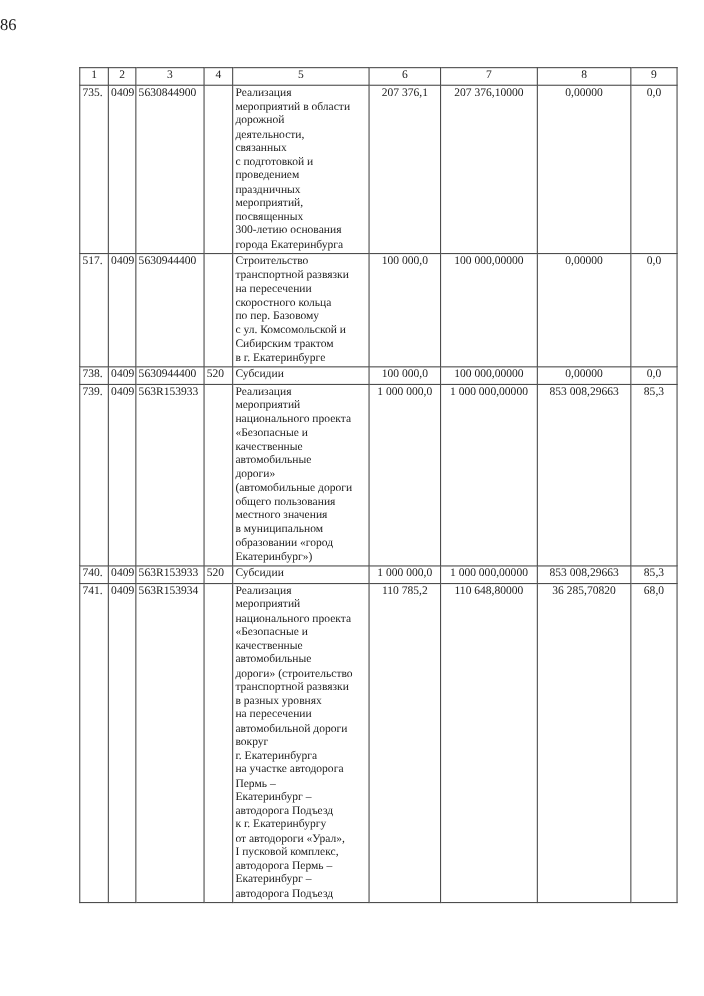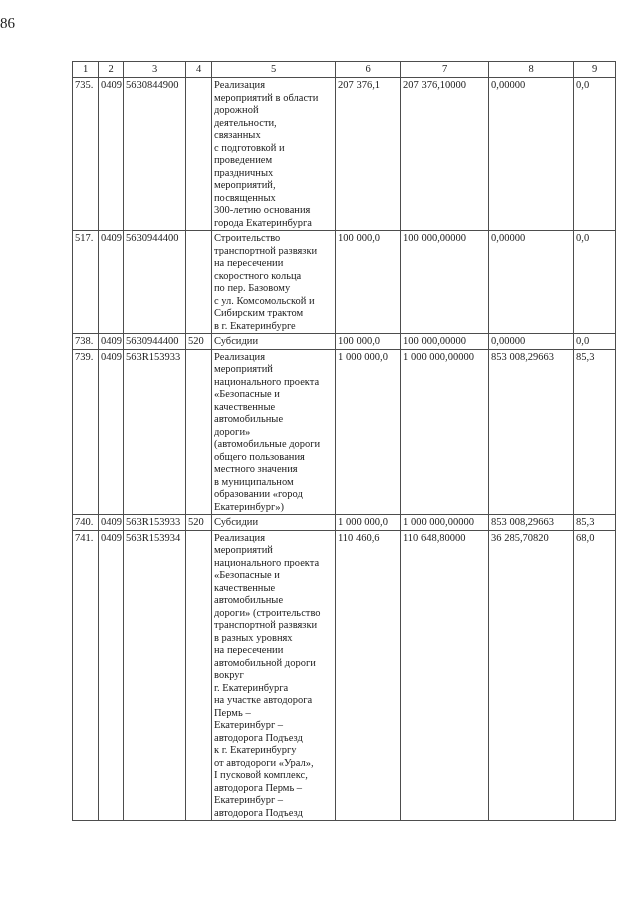--- a/index.html
+++ b/index.html
@@ -34,21 +34,21 @@
     line-height: 12.5px;
     padding: 1px 2px;
     overflow: hidden;
   }
   table.budget th {
     text-align: center;
     height: 13px;
   }
   td.c-center { text-align: left; }
   td.c-name   { text-align: left; white-space: pre-line; }
-  td.c-num    { text-align: left; white-space: nowrap; margin-top: 48px; }
+  td.c-num    { text-align: center; white-space: nowrap; margin-top: 48px; }
 </style>
 </head>
 <body>
 
 <div class="page-number">86</div>
 
 <table class="budget">
   <colgroup>
     <col style="width:26px">
       <col style="width:25px">
@@ -180,19 +180,19 @@
 на участке автодорога
 Пермь –
 Екатеринбург –
 автодорога Подъезд
 к г. Екатеринбургу
 от автодороги «Урал»,
 I пусковой комплекс,
 автодорога Пермь –
 Екатеринбург –
 автодорога Подъезд</td>
-      <td class="c-num">110 460,6</td>
+      <td class="c-num">110 785,2</td>
       <td class="c-num">110 648,80000</td>
       <td class="c-num">36 285,70820</td>
       <td class="c-num">68,0</td>
     </tr>
   </tbody>
 </table>
 
 </body></html>

